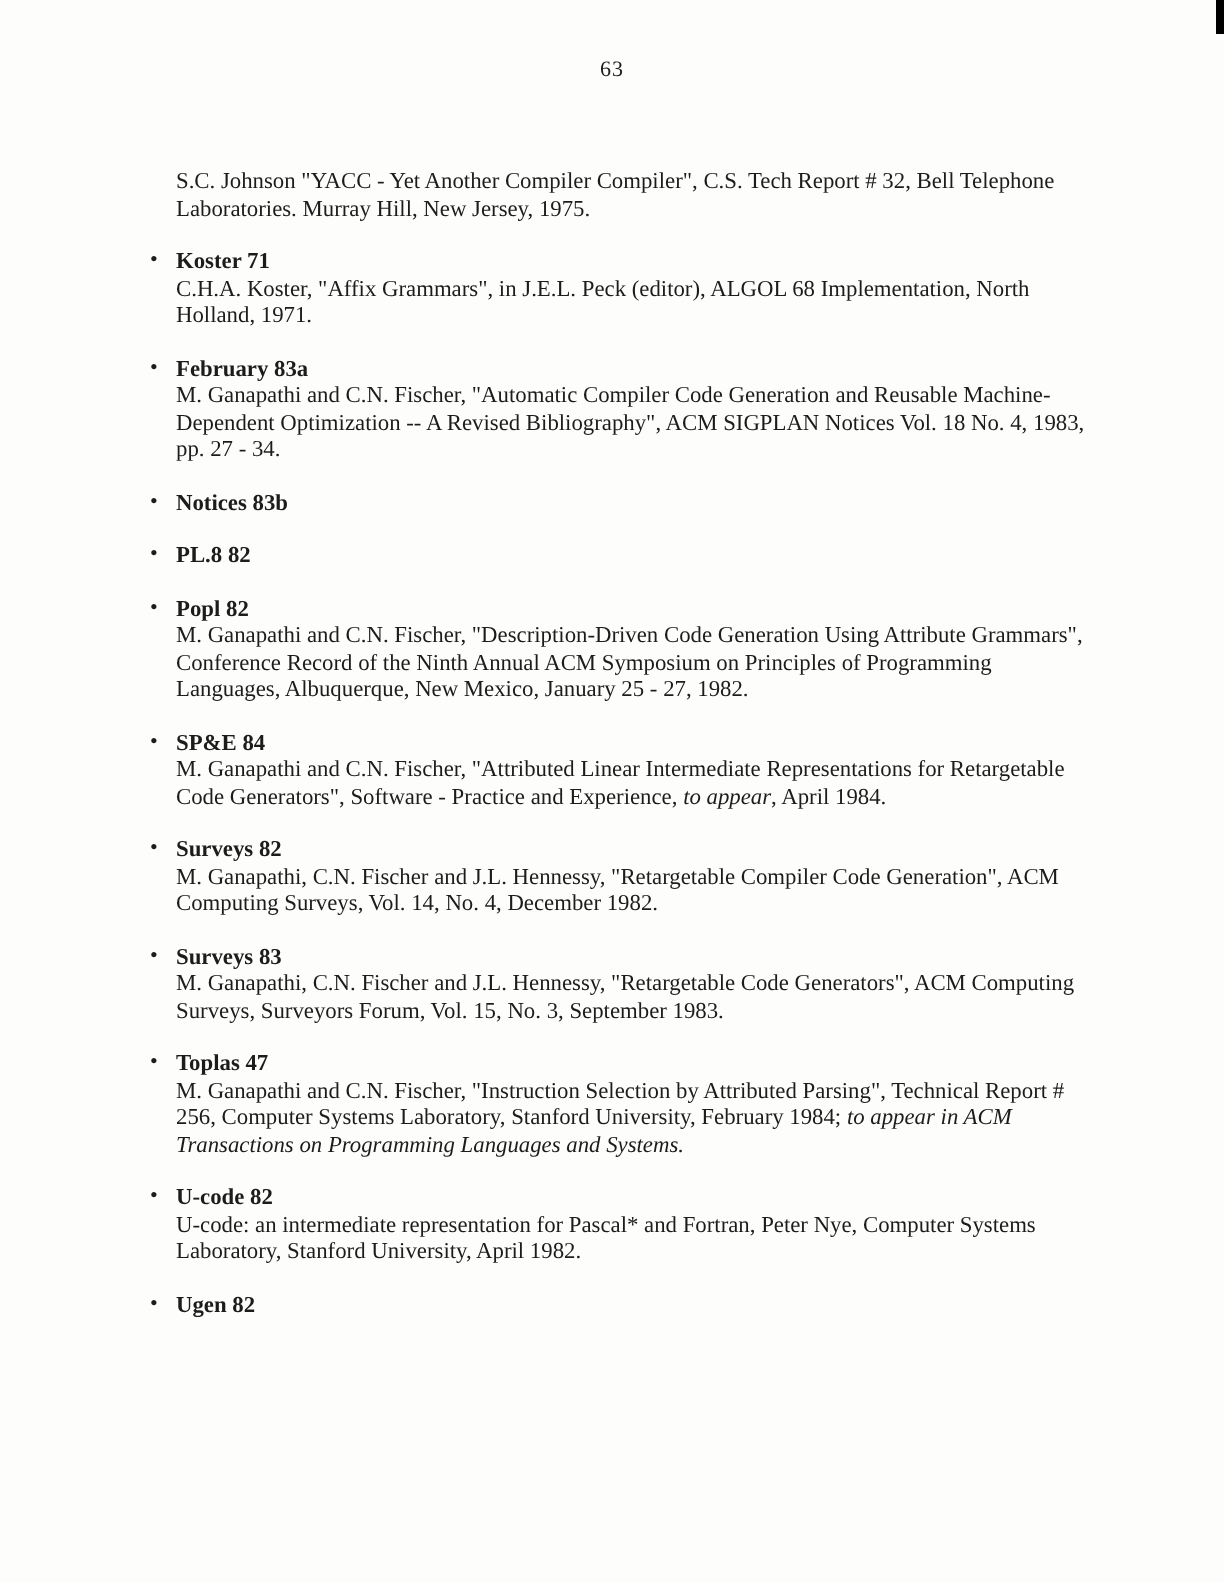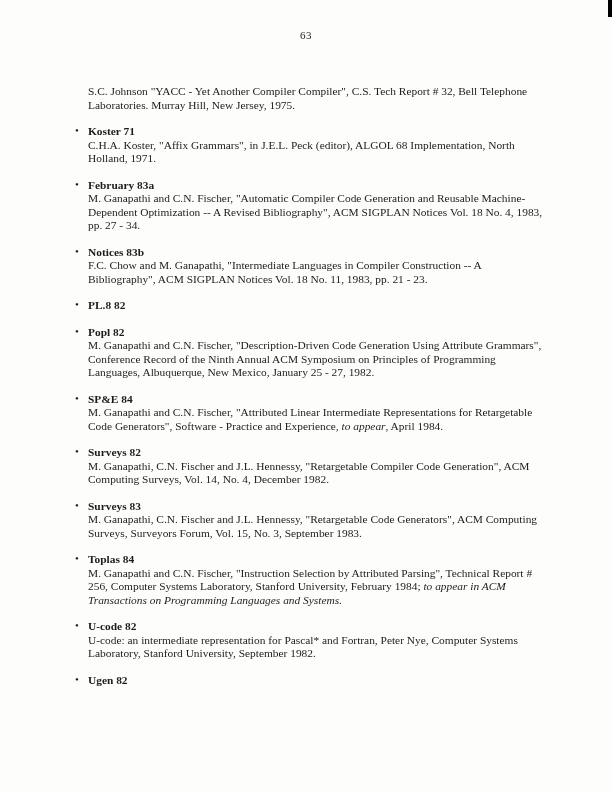--- a/index.html
+++ b/index.html
@@ -75,21 +75,20 @@
         <div class="entry">
           <div class="entry-label"><span class="bullet">•</span><span class="label-text">Koster 71</span></div>
           <div class="entry-body"><span>C.H.A. Koster, "Affix Grammars", in J.E.L. Peck (editor), ALGOL 68 Implementation, North Holland, 1971.</span></div>
         </div>
         <div class="entry">
           <div class="entry-label"><span class="bullet">•</span><span class="label-text">February 83a</span></div>
           <div class="entry-body"><span>M. Ganapathi and C.N. Fischer, "Automatic Compiler Code Generation and Reusable Machine-Dependent Optimization -- A Revised Bibliography", ACM SIGPLAN Notices Vol. 18 No. 4, 1983, pp. 27 - 34.</span></div>
         </div>
         <div class="entry">
           <div class="entry-label"><span class="bullet">•</span><span class="label-text">Notices 83b</span></div>
-          <div class="entry-body"><span>F.C. Chow and M. Ganapathi, "Intermediate Languages in Compiler Construction -- A Bibliography", ACM SIGPLAN Notices Vol. 18 No. 11, 1983, pp. 21 - 23.</span></div>
         </div>
         <div class="entry">
           <div class="entry-label"><span class="bullet">•</span><span class="label-text">PL.8 82</span></div>
         </div>
         <div class="entry">
           <div class="entry-label"><span class="bullet">•</span><span class="label-text">Popl 82</span></div>
           <div class="entry-body"><span>M. Ganapathi and C.N. Fischer, "Description-Driven Code Generation Using Attribute Grammars", Conference Record of the Ninth Annual ACM Symposium on Principles of Programming Languages, Albuquerque, New Mexico, January 25 - 27, 1982.</span></div>
         </div>
         <div class="entry">
           <div class="entry-label"><span class="bullet">•</span><span class="label-text">SP&amp;E 84</span></div>
@@ -97,25 +96,25 @@
         </div>
         <div class="entry">
           <div class="entry-label"><span class="bullet">•</span><span class="label-text">Surveys 82</span></div>
           <div class="entry-body"><span>M. Ganapathi, C.N. Fischer and J.L. Hennessy, "Retargetable Compiler Code Generation", ACM Computing Surveys, Vol. 14, No. 4, December 1982.</span></div>
         </div>
         <div class="entry">
           <div class="entry-label"><span class="bullet">•</span><span class="label-text">Surveys 83</span></div>
           <div class="entry-body"><span>M. Ganapathi, C.N. Fischer and J.L. Hennessy, "Retargetable Code Generators", ACM Computing Surveys, Surveyors Forum, Vol. 15, No. 3, September 1983.</span></div>
         </div>
         <div class="entry">
-          <div class="entry-label"><span class="bullet">•</span><span class="label-text">Toplas 84</span></div>
+          <div class="entry-label"><span class="bullet">•</span><span class="label-text">Toplas 47</span></div>
           <div class="entry-body"><span>M. Ganapathi and C.N. Fischer, "Instruction Selection by Attributed Parsing", Technical Report # 256, Computer Systems Laboratory, Stanford University, February 1984; </span><em>to appear in ACM Transactions on Programming Languages and Systems.</em></div>
         </div>
         <div class="entry">
           <div class="entry-label"><span class="bullet">•</span><span class="label-text">U-code 82</span></div>
-          <div class="entry-body"><span>U-code: an intermediate representation for Pascal* and Fortran, Peter Nye, Computer Systems Laboratory, Stanford University, September 1982.</span></div>
+          <div class="entry-body"><span>U-code: an intermediate representation for Pascal* and Fortran, Peter Nye, Computer Systems Laboratory, Stanford University, April 1982.</span></div>
         </div>
         <div class="entry">
           <div class="entry-label"><span class="bullet">•</span><span class="label-text">Ugen 82</span></div>
         </div>
       </div>
   </div>
 </div>
 
 </body></html>

